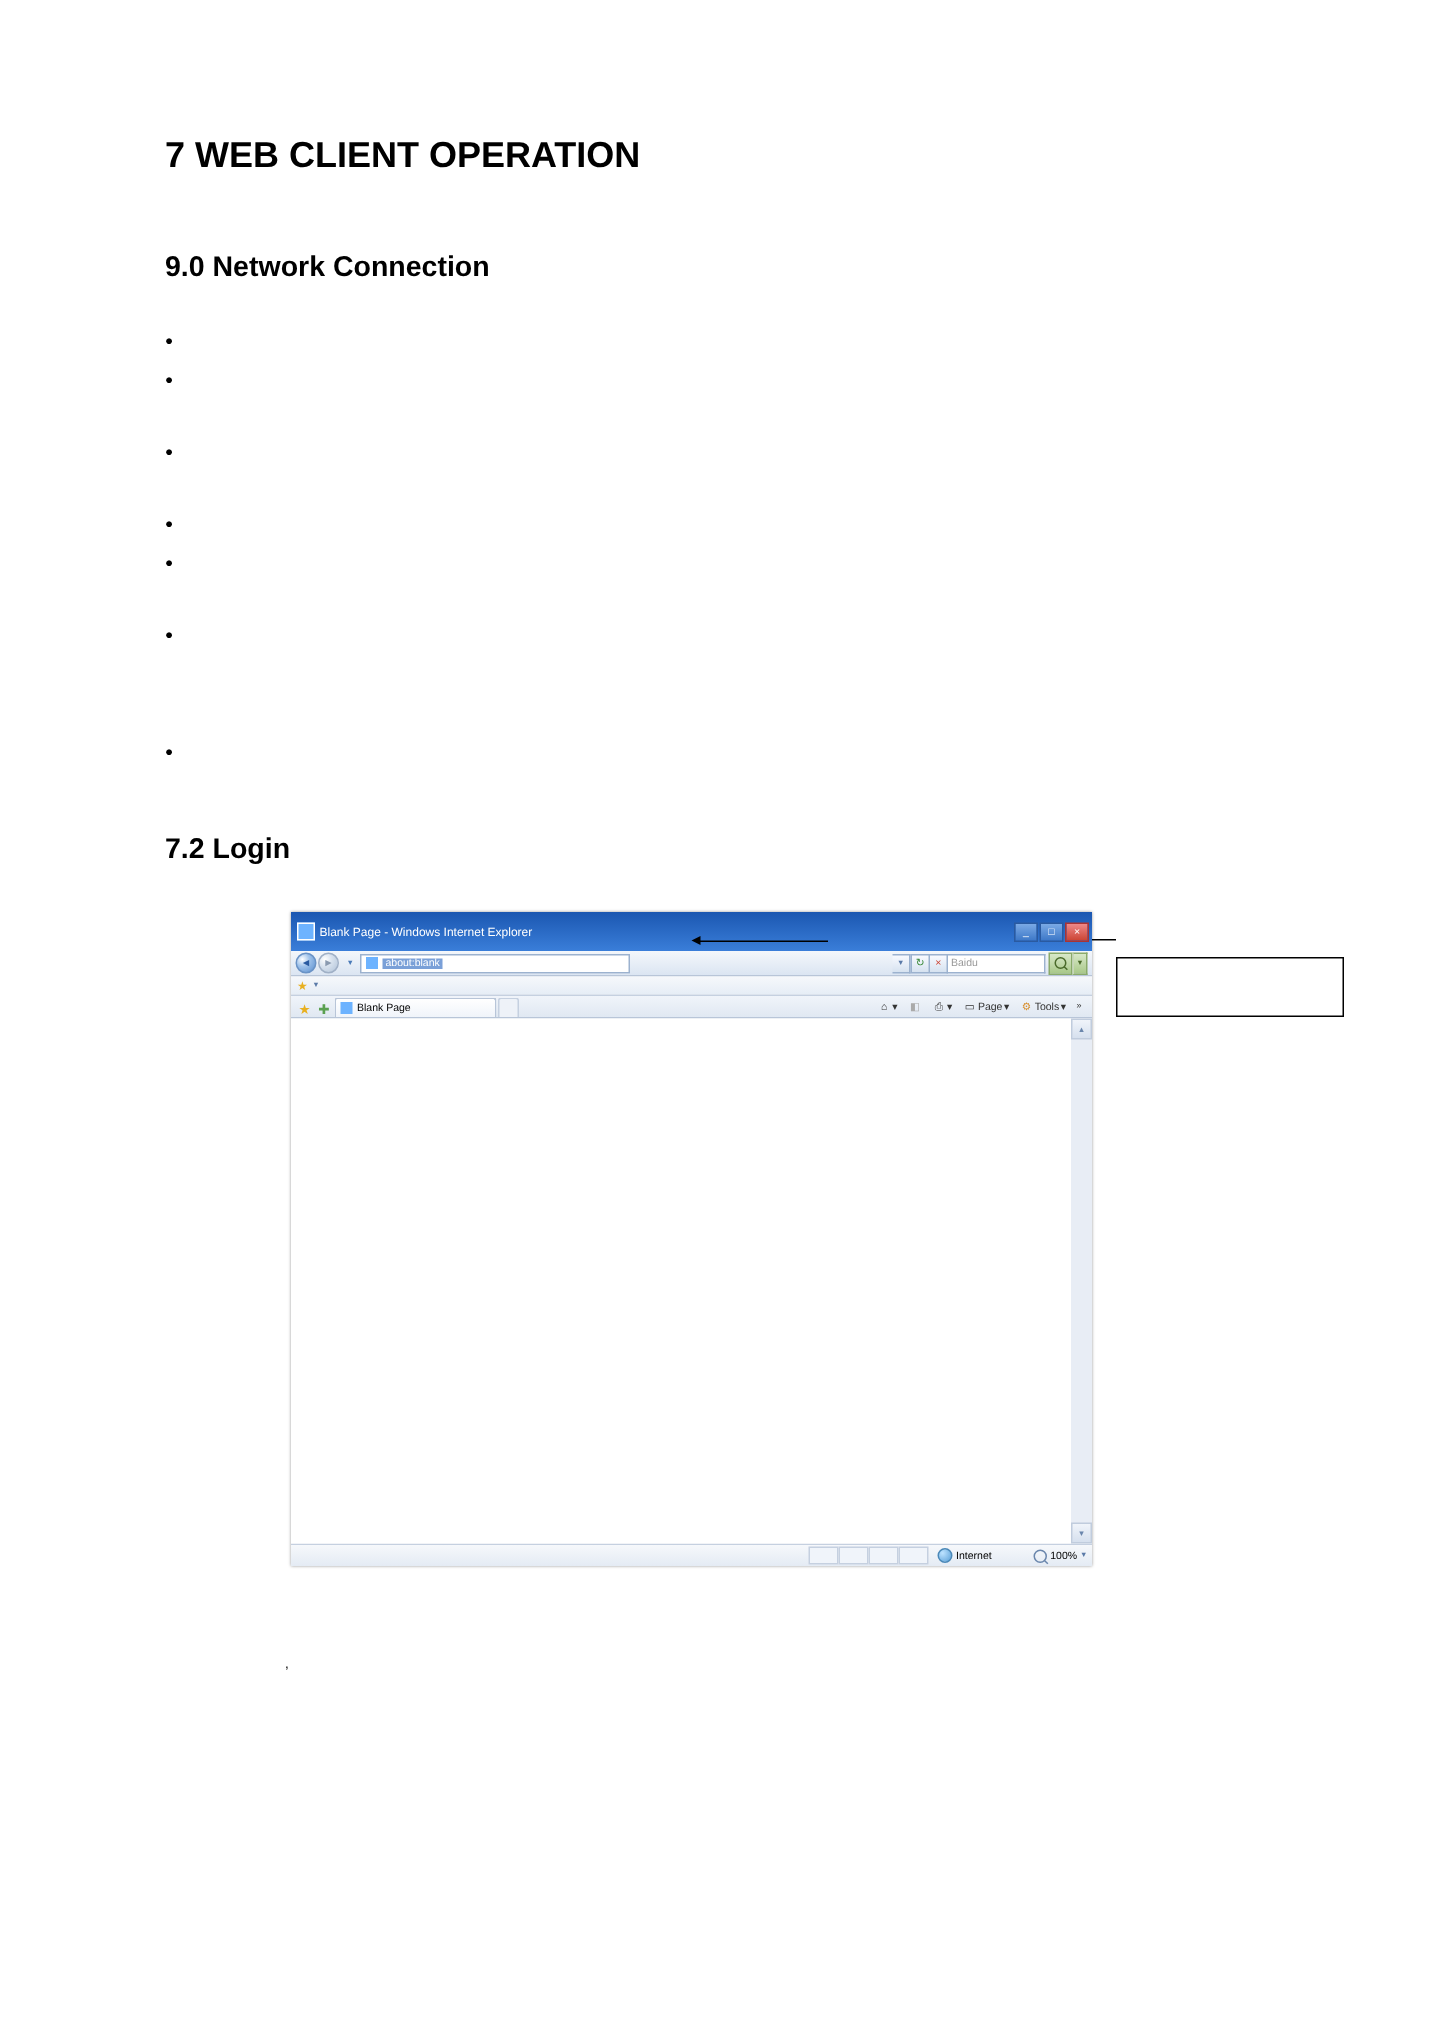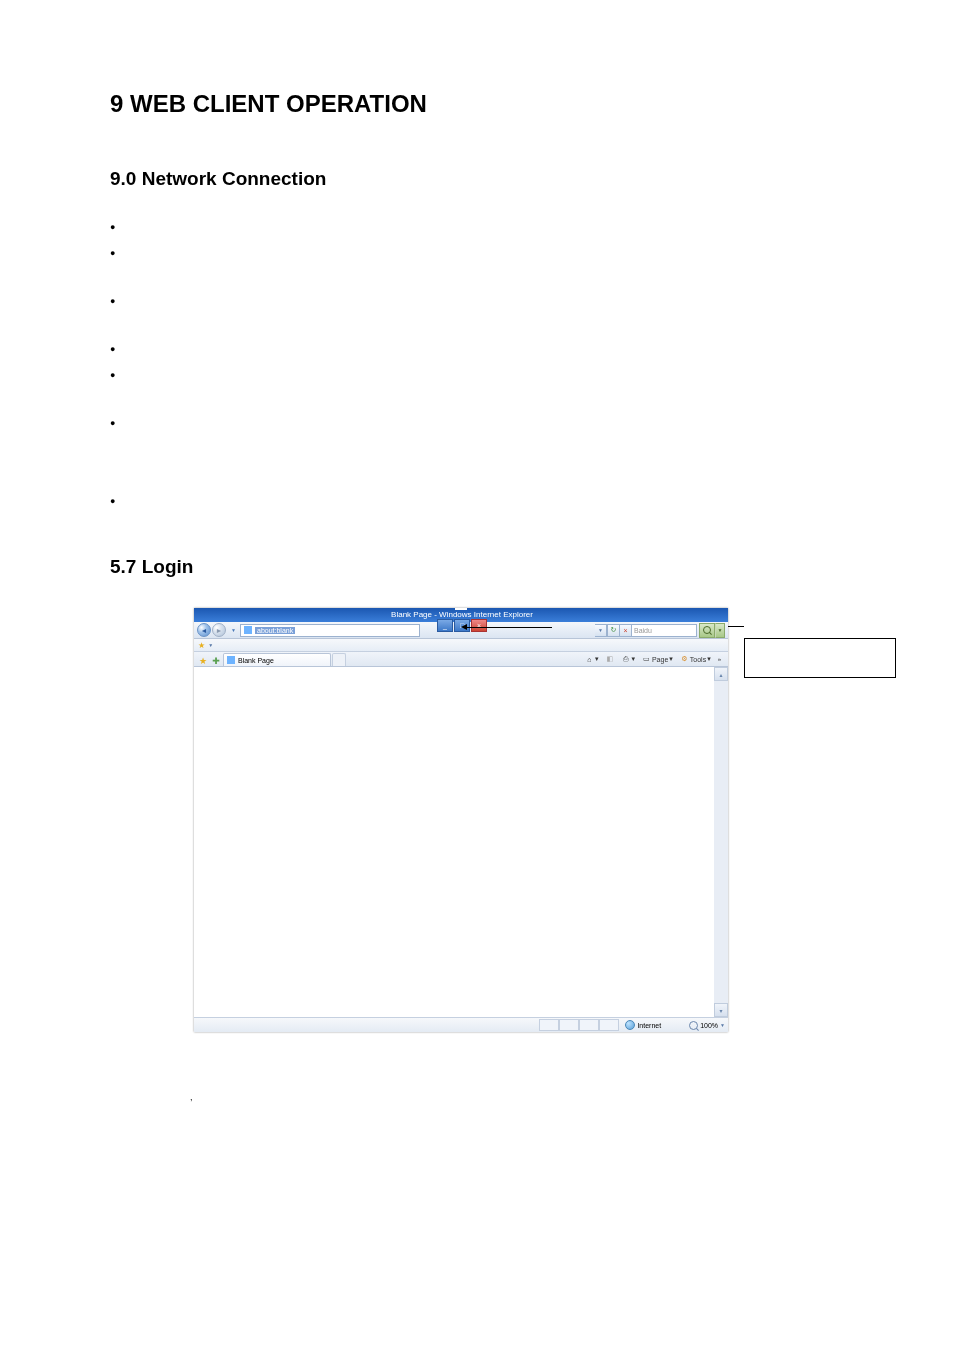--- a/index.html
+++ b/index.html
@@ -55,26 +55,25 @@
     margin-left: 84px;
   }
   .ie-window {
     width: 534px;
     box-shadow: 0 0 2px rgba(0,0,0,0.4);
     font-family: Tahoma, Arial, sans-serif;
     font-size: 8px;
   }
   .titlebar {
     background: linear-gradient(#1b57b1, #3a7ed9);
-    height: 14px;
+    height: 26px;
     display: flex;
     align-items: center;
     padding: 0 2px 0 4px;
     color: #fff;
-    flex-direction: column;
   }
   .titlebar .ico {
     width: 10px;
     height: 10px;
     margin-right: 3px;
     background: #6db3ff;
     border: 1px solid #fff;
   }
   .titlebar .title-text {
     flex: 1;
@@ -481,35 +480,35 @@
     font-size: 9px;
     margin-top: 60px;
     margin-left: 80px;
     height: 10px;
   }
 </style>
 </head>
 <body>
 
 <div class="page">
-  <h1>9  WEB CLIENT OPERATION</h1>
+  <h1>7  WEB CLIENT OPERATION</h1>
 
   <h2>9.0  Network Connection</h2>
 
   <ul class="bullets">
     <li></li>
     <li class="gap"></li>
     <li class="gap"></li>
     <li></li>
     <li class="gap"></li>
     <li class="gap3"></li>
     <li></li>
   </ul>
 
-  <h2>5.7  Login</h2>
+  <h2>7.2  Login</h2>
 
   <div class="figure-wrap">
 
     <div class="ie-window">
 
       <div class="titlebar">
         <div class="ico"></div>
         <div class="title-text">Blank Page - Windows Internet Explorer</div>
         <div class="winbtns">
           <div class="winbtn">_</div>

